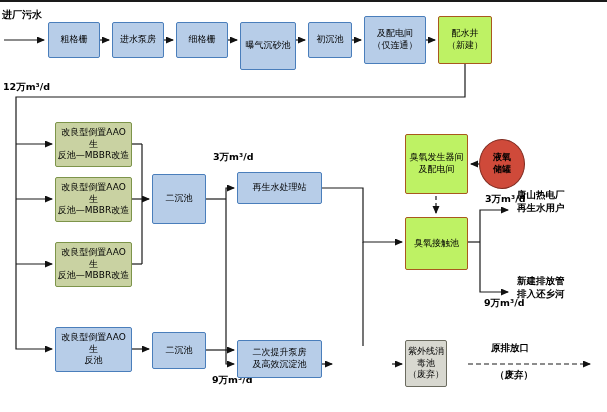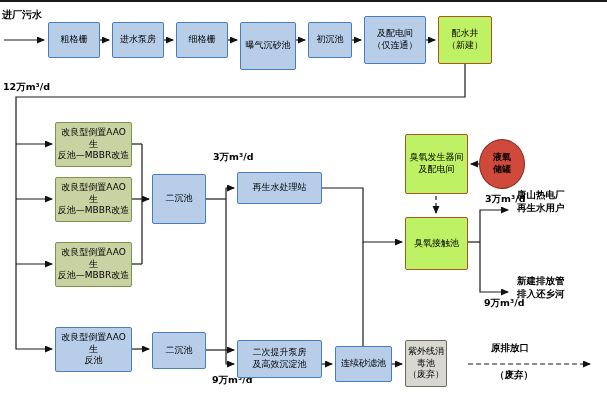--- a/index.html
+++ b/index.html
@@ -109,21 +109,20 @@
 反池—MBBR改造</div>
   <div class="box" style="left:55px;top:325px;width:77px;height:45px;">改良型倒置AAO生
 反池</div>
 
   <div class="box" style="left:152px;top:172px;width:54px;height:50px;">二沉池</div>
   <div class="box" style="left:152px;top:330px;width:54px;height:37px;">二沉池</div>
 
   <div class="box" style="left:237px;top:170px;width:85px;height:32px;">再生水处理站</div>
   <div class="box" style="left:237px;top:338px;width:85px;height:38px;">二次提升泵房
 及高效沉淀池</div>
-  <div class="box" style="left:335px;top:344px;width:57px;height:36px;">连续砂滤池</div>
   <div class="box gray" style="left:405px;top:338px;width:42px;height:47px;">紫外线消毒池
 （废弃）</div>
 
   <div class="box orange" style="left:405px;top:132px;width:63px;height:60px;">臭氧发生器间
 及配电间</div>
   <div class="box orange" style="left:405px;top:215px;width:63px;height:53px;">臭氧接触池</div>
   <div class="box ellipse" style="left:479px;top:137px;width:46px;height:50px;">液氧
 储罐</div>
 
 </div>

